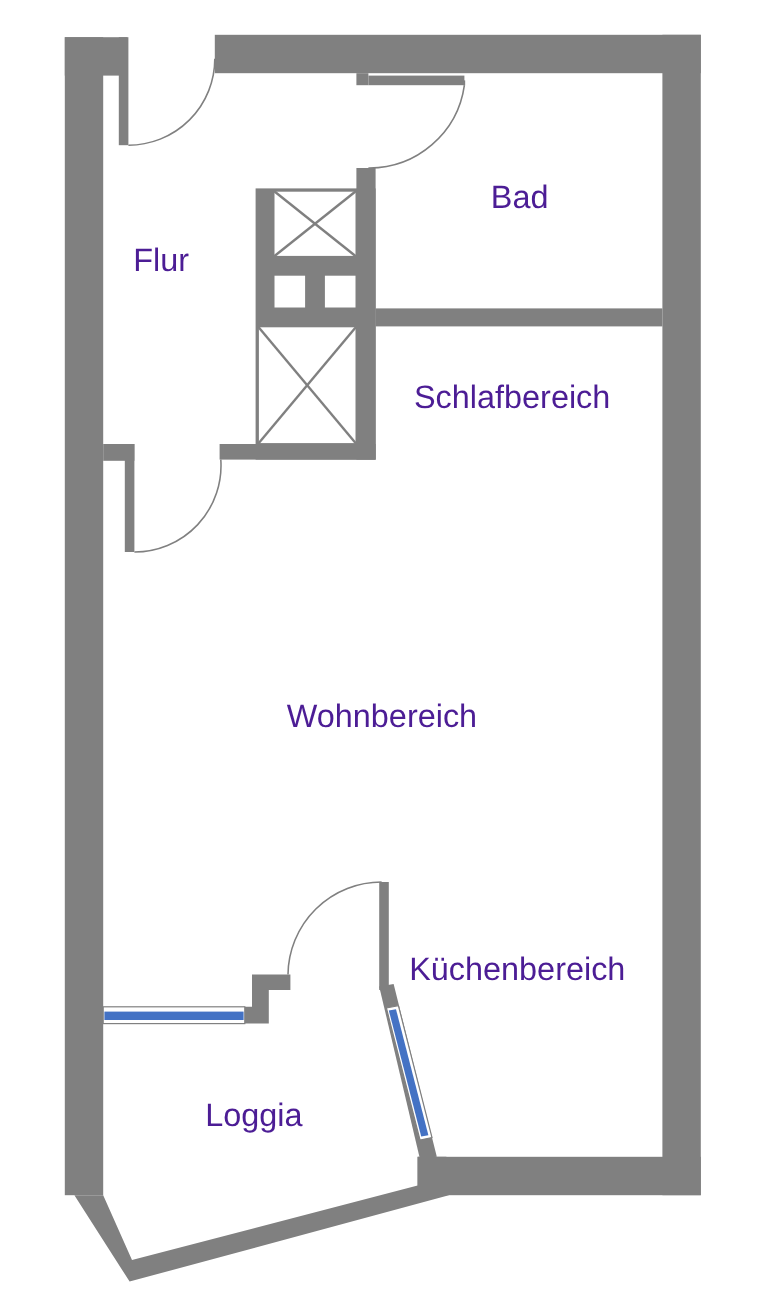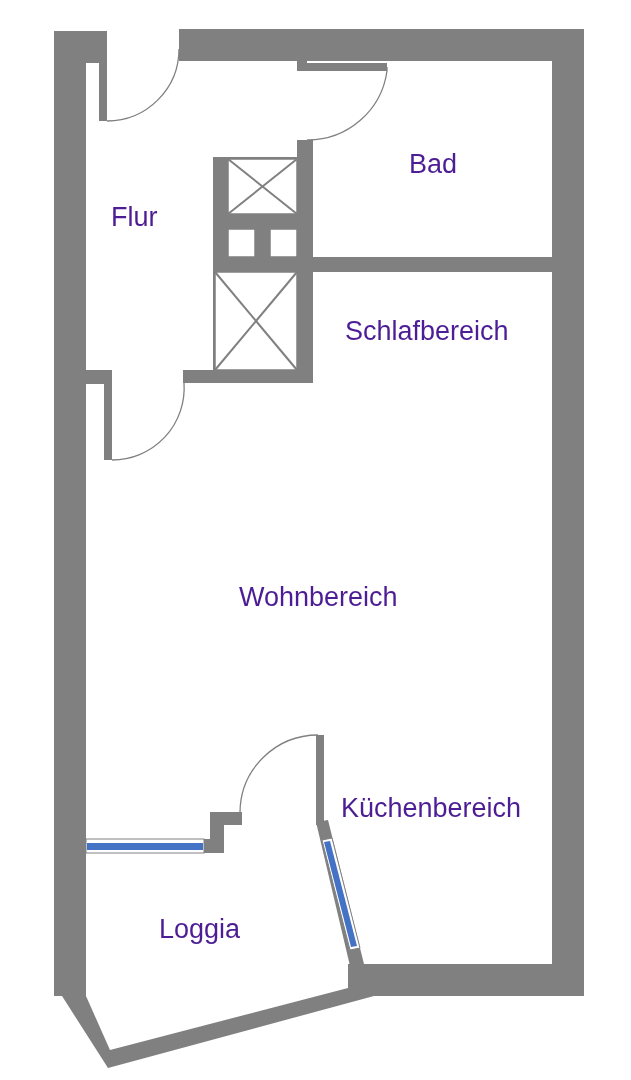--- a/index.html
+++ b/index.html
@@ -79,13 +79,13 @@
     <polygon points="322,840 332,838 360,948 350,950" fill="#ffffff" stroke="#808080" stroke-width="1"></polygon>
     <polygon points="324,842 330,841 357,946 351,947" fill="#4472c4"></polygon>
   </g>
 </svg>
 
 <div class="label" style="left:111px; top:204px;">Flur</div>
 <div class="label" style="left:409px; top:151px;">Bad</div>
 <div class="label" style="left:345px; top:318px;">Schlafbereich</div>
 <div class="label" style="left:239px; top:584px;">Wohnbereich</div>
 <div class="label" style="left:341px; top:784px;margin-top:11px;">Küchenbereich</div>
-<div class="label" style="left:159px; top:916px;">Loggia</div>
+<div class="label" style="left:171px; top:916px;">Loggia</div>
 
 </body></html>

